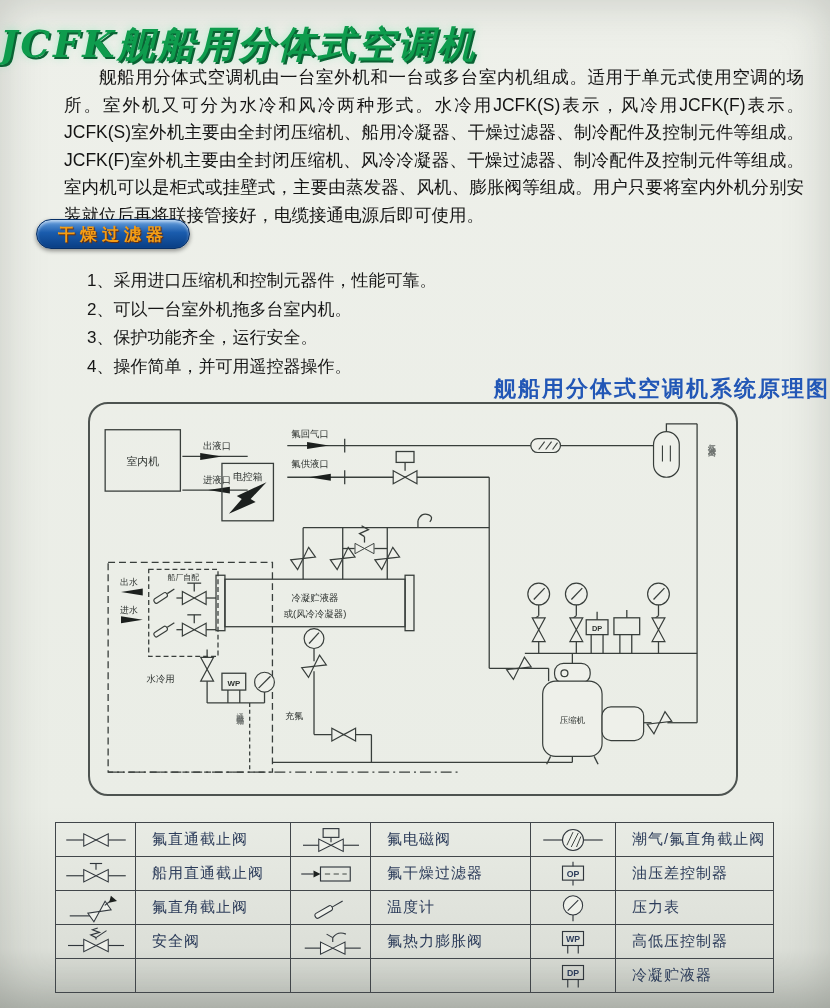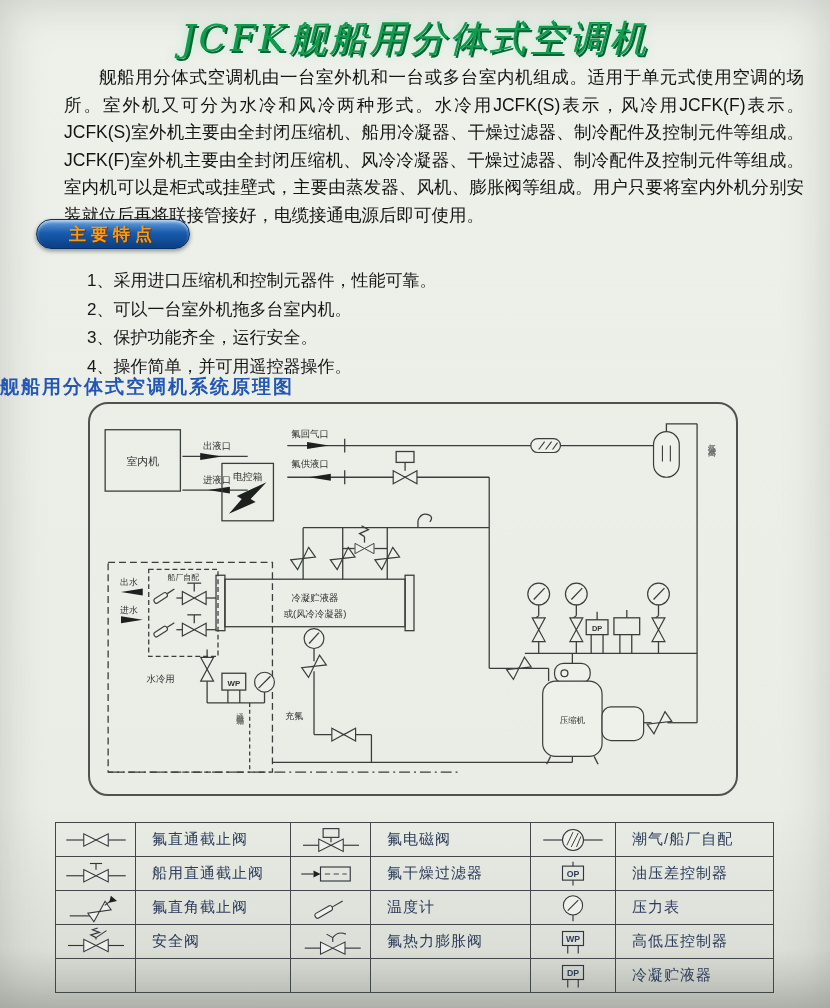--- a/index.html
+++ b/index.html
@@ -1,38 +1,38 @@
 <!DOCTYPE html>
 <html><head>
 <meta charset="utf-8">
 <style>
   html,body{margin:0;padding:0;}
   body{width:830px;height:1008px;position:relative;font-family:"Liberation Sans",sans-serif;
        background:#e9ece5;overflow:hidden;}
   .page{position:absolute;inset:0;
         background:linear-gradient(180deg,#eef0ea 0%,#eaede6 80%,#dcdfd8 94%,#b9bdb6 100%);
         box-shadow:inset 0 0 46px rgba(96,102,94,.28);}
-  .title{position:absolute;top:14px;left:0;width:100%;text-align:center;
-         font-family:"DejaVu Serif",serif;font-style:italic;font-weight:normal;
+  .title{position:absolute;top:20px;left:0;width:100%;
+         font-family:"DejaVu Serif",serif;font-style:italic;font-weight:bold;
          font-size:37px;letter-spacing:3px;color:#0e9c4d;
          text-shadow:2px 2px 0 #0a6334, 0 0 9px rgba(130,230,180,.65);}
   .intro{position:absolute;left:64px;top:64px;width:740px;
          font-size:17.5px;line-height:27.5px;color:#141414;text-align:justify;
          text-indent:2em;}
   .badge{position:absolute;left:36px;top:219px;width:152px;height:28px;border-radius:15px;
          background:linear-gradient(180deg,#6aa3e0 0%,#1a5cad 45%,#093e84 100%);
          border:1px solid #072f66;display:flex;align-items:center;justify-content:center;
          box-shadow:0 2px 4px rgba(0,0,0,.4), inset 0 2px 3px rgba(255,255,255,.55);
          color:#f59e15;font-weight:bold;font-size:17px;letter-spacing:5px;
          text-shadow:1px 1px 1px #6e2a00;}
   .features{position:absolute;left:78px;top:258px;list-style:none;margin:9px;padding:0;
             font-size:17px;color:#161616;}
   .features li{line-height:28.5px;}
-  .fig-title{position:absolute;top:374px;left:0;width:100%;text-align:left;
-             font-size:19px;font-weight:bold;color:#2257b6;letter-spacing:2px;}
+  .fig-title{position:absolute;top:374px;left:0;width:100%;text-align:right;
+             font-size:22px;font-weight:bold;color:#2257b6;letter-spacing:2px;}
   .panel{position:absolute;left:88px;top:402px;width:650px;height:394px;
          border:2px solid #4d5350;border-radius:20px;box-sizing:border-box;}
   .panel svg{display:block;width:100%;height:100%;}
   .st{stroke:#383e3b;stroke-width:1.3;fill:none;}
   .stl{stroke:#383e3b;stroke-width:1.1;fill:none;}
   .vg{stroke:#383e3b;stroke-width:1.2;fill:#eef0ea;}
   .arrow{fill:#1c201e;stroke:none;}
   .lbl{fill:#2e3330;font-family:"Liberation Sans",sans-serif;}
   .lbl-soft{fill:#6a6f6c;font-family:"Liberation Sans",sans-serif;}
   .vtext{writing-mode:vertical-rl;text-orientation:upright;letter-spacing:1px;}
@@ -49,21 +49,21 @@
 </style>
 </head>
 <body>
 
 <div class="page">
 
   <div class="title">JCFK舰船用分体式空调机</div>
 
   <div class="intro">舰船用分体式空调机由一台室外机和一台或多台室内机组成。适用于单元式使用空调的场所。室外机又可分为水冷和风冷两种形式。水冷用JCFK(S)表示，风冷用JCFK(F)表示。JCFK(S)室外机主要由全封闭压缩机、船用冷凝器、干燥过滤器、制冷配件及控制元件等组成。JCFK(F)室外机主要由全封闭压缩机、风冷冷凝器、干燥过滤器、制冷配件及控制元件等组成。室内机可以是柜式或挂壁式，主要由蒸发器、风机、膨胀阀等组成。用户只要将室内外机分别安装就位后再将联接管接好，电缆接通电源后即可使用。</div>
 
-  <div class="badge">主要特点</div>
+  <div class="badge">干燥过滤器</div>
 
   <ul class="features">
     <li>1、采用进口压缩机和控制元器件，性能可靠。</li>
     <li>2、可以一台室外机拖多台室内机。</li>
     <li>3、保护功能齐全，运行安全。</li>
     <li>4、操作简单，并可用遥控器操作。</li>
   </ul>
 
   <div class="fig-title">舰船用分体式空调机系统原理图</div>
 
@@ -323,21 +323,21 @@
       <td class="sym">
         <svg width="70" height="30" viewBox="0 0 80 34">
               <line class="st" x1="6" y1="17" x2="28" y2="17"></line>
               <line class="st" x1="52" y1="17" x2="74" y2="17"></line>
               <circle class="vg" cx="40" cy="17" r="12"></circle>
               <line class="stl" x1="33" y1="23" x2="40" y2="8"></line>
               <line class="stl" x1="38" y1="25" x2="46" y2="9"></line>
               <line class="stl" x1="44" y1="25" x2="49" y2="13"></line>
             </svg>
       </td>
-      <td class="lab">潮气/船厂自配</td>
+      <td class="lab">潮气/氟直角截止阀</td>
     </tr>
     <tr>
       <td class="sym">
         <svg width="70" height="30" viewBox="0 0 80 34">
               <line class="st" x1="6" y1="19" x2="26" y2="19"></line>
               <line class="st" x1="54" y1="19" x2="74" y2="19"></line>
               <polygon class="vg" points="26,12 26,26 40,19"></polygon>
               <polygon class="vg" points="54,12 54,26 40,19"></polygon>
               <line class="st" x1="40" y1="12" x2="40" y2="5"></line>
               <line class="st" x1="33" y1="5" x2="47" y2="5"></line>

